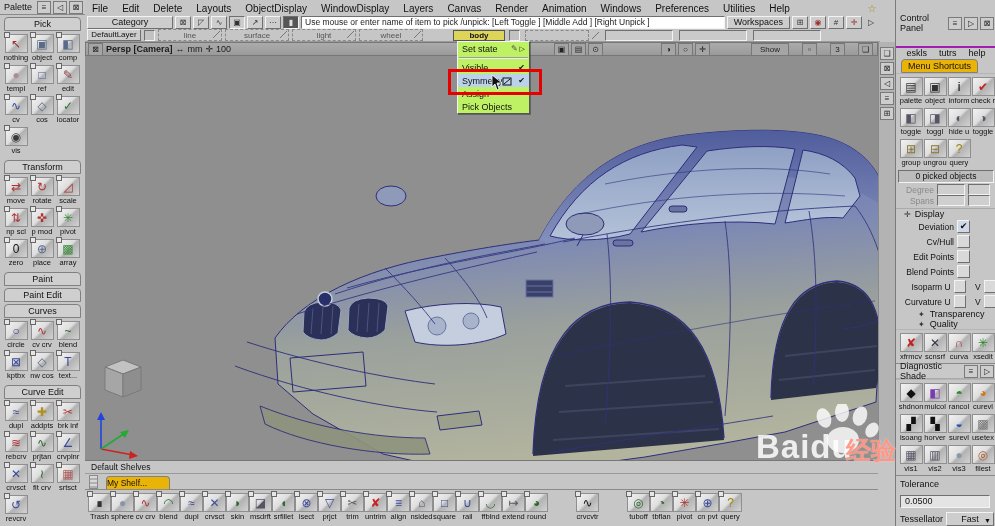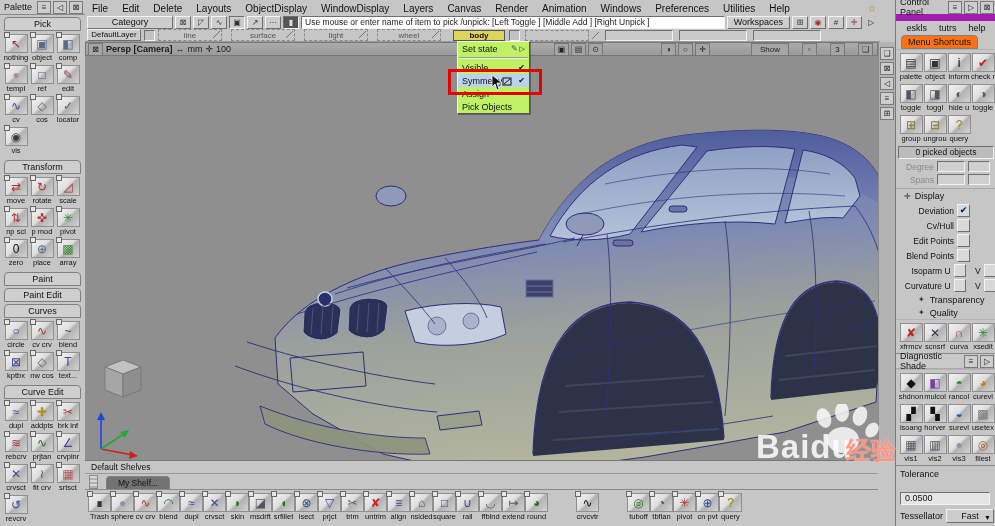--- a/index.html
+++ b/index.html
@@ -45,21 +45,21 @@
         font-size:8px;background:#cdcdcd;color:#333}
   .sbtn.dk{background:#555;color:#ddd}
   .prompt{flex:1;height:11px;background:#fff;font-size:8.5px;line-height:11px;padding:0 3px;
           white-space:nowrap;overflow:hidden;color:#222}
   .ws-btn{padding:0 6px;height:11px;line-height:10px;background:#cdcdcd;font-size:9px}
   .lb{position:absolute;left:85px;top:29px;width:795px;height:13px;background:#c6c6c6;
       border-bottom:1px solid #9a9a9a;display:flex;align-items:center;gap:3px;padding:0 2px;
       box-sizing:border-box;font-size:8px}
   .dl-btn{width:52px;text-align:center;background:#cdcdcd;height:10px;line-height:9px;font-size:8px}
   .lcb{width:9px;height:9px;background:#c2c2c2}
-  .layer-tabs{display:flex;gap:9px}
+  .layer-tabs{display:flex;gap:3px}
   .layer-tab{width:62px;height:10px;border:1px dashed #8a8a8a;color:#555;display:flex;
              align-items:center;justify-content:center;gap:2px;position:relative}
   .lt-label{font-size:8px}
   .lt-slash{position:absolute;right:1px;top:1px;width:7px;height:7px;
             background:linear-gradient(135deg,transparent 44%,#777 44%,#777 56%,transparent 56%)}
   .body-tab{position:absolute;left:368px;top:1px;width:50px;height:9px;background:#ddd45a;
             border:1px solid #555;text-align:center;font-size:8px;line-height:9px;font-weight:bold}
   .lcb2{position:absolute;left:424px;top:1px;width:9px;height:9px;background:#c2c2c2}
   .ltab2{position:absolute;left:440px;top:1px;width:62px;height:9px;border:1px dashed #8a8a8a}
   .ltab2 .lt-slash{right:-11px;top:1px}
@@ -81,32 +81,32 @@
   .triad{position:absolute;left:2px;bottom:-4px}
 
   
   .rstrip{position:absolute;left:878px;top:42px;width:17px;height:418px;background:#b3b3b3;
           border-left:1px solid #8a8a8a;display:flex;flex-direction:column;align-items:center;padding-top:4px;box-sizing:border-box}
   .rstrip .wbtn{margin:1px 0}
 
   
   .cpanel{position:absolute;left:895px;top:0;width:100px;height:526px;background:#c6c6c6;
           border-left:1px solid #7a7a7a;display:flex;flex-direction:column;overflow:hidden}
-  .cp-title{height:14px;display:flex;align-items:center;padding:0 2px;border-bottom:7px solid #a21caf;font-size:9px}
+  .cp-title{height:14px;display:flex;align-items:center;padding:16px 2px;border-bottom:2px solid #a21caf;font-size:9px}
   .cp-title .t{flex:1;padding-left:2px}
   .cp-droprow{position:relative;height:27px}
   .cp-drop{position:absolute;left:2px;width:76px;height:11px;background:#cdcdcd;font-size:8.5px;
            text-align:center;line-height:11px}
   .cp-drop .dd{position:absolute;right:2px;top:1px;font-size:7px}
   .trash{position:absolute;right:3px;top:2px;width:15px;height:21px;
          background:repeating-linear-gradient(90deg,#9a9a9a 0 2px,#c0c0c0 2px 4px);
          border:1px solid #555;border-radius:2px 2px 3px 3px}
   .trash::before{content:"";position:absolute;left:-2px;top:-3px;right:-2px;height:3px;background:#8a8a8a;border:1px solid #555}
   .cp-links{height:13px;display:flex;justify-content:center;gap:12px;font-size:9px;align-items:center}
-  .cp-tab{margin:1px 18px 0 5px;text-align:center;font-size:9px;background:#f97316;
+  .cp-tab{margin:1px 18px 0 5px;text-align:center;font-size:9px;background:#eab308;
           border:1px solid #808080;border-radius:4px 4px 0 0;padding:1px 0}
   .cpgrid{display:flex;flex-wrap:wrap;padding:2px 0 0 3px;border-top:1px solid #b5b5b5}
   .cp-picked{margin:1px 2px;height:11px;background:#bcbcbc;font-size:8.5px;text-align:center;line-height:11px}
   .cp-frow{display:flex;align-items:center;gap:3px;height:13px;padding-left:6px}
   .cp-flabel{width:32px;text-align:right;font-size:8.5px;color:#8a8a8a}
   .cp-box{height:9px;background:#cfcfcf}
   .w26{width:26px}.w22{width:20px}
   .cp-sec{display:flex;align-items:center;gap:4px;font-size:9px;height:14px;padding-left:8px;
           border-top:1px solid #aaa;margin-top:2px}
   .sec-ic{font-size:8px;color:#333}
@@ -115,32 +115,32 @@
   .cbx{width:11px;height:11px;background:#d9d9d9;border-top:1px solid #f3f3f3;border-left:1px solid #f3f3f3;
        border-right:1px solid #6f6f6f;border-bottom:1px solid #6f6f6f;display:flex;align-items:center;
        justify-content:center;font-size:9px;line-height:1}
   .cbx.on{background:#cfd9e8}
   .v-label{margin-left:6px;font-size:8.5px}
   .cp-collapsed{display:flex;align-items:center;gap:5px;font-size:9px;height:13px;padding-left:22px}
   .cp-sechdr{display:flex;align-items:center;font-size:9px;height:14px;padding:0 2px 0 4px;
              border-top:1px solid #888;border-bottom:1px solid #aaa;background:#c9c9c9}
   .cp-sechdr .t{flex:1}
   .cp-tol{padding:3px 4px 0 4px;font-size:9px;border-top:1px solid #888}
-  .cp-tval{margin-top:13px;width:84px;height:11px;background:#e4e4e4;font-size:9px;line-height:11px;padding-left:4px}
+  .cp-tval{margin-top:6px;width:84px;height:11px;background:#e4e4e4;font-size:9px;line-height:11px;padding-left:4px}
   .cp-tess{display:flex;align-items:center;gap:3px;font-size:9px;padding:4px 2px 0 4px}
   .cp-dd2{position:relative;width:46px;height:12px;background:#cdcdcd;text-align:center;line-height:12px}
   .cp-dd2 .dd{position:absolute;right:2px;top:2px;font-size:7px}
 
   
   .shelf{position:absolute;left:85px;top:460px;width:793px;height:66px;background:#c6c6c6;border-top:1px solid #777}
   .shelf-hdr{height:12px;font-size:8.5px;line-height:12px;padding-left:6px;border-bottom:1px solid #9a9a9a}
   .shelf-tabrow{height:15px;display:flex;align-items:flex-end;border-bottom:1px solid #8a8a8a;padding-left:4px}
   .grip{width:7px;height:12px;margin-right:8px;align-self:center;
         background:repeating-linear-gradient(0deg,#b0b0b0 0 2px,#d8d8d8 2px 4px);border:1px solid #8a8a8a}
-  .shelf-tab{width:62px;text-align:center;font-size:8.5px;background:#737373;
+  .shelf-tab{width:62px;text-align:left;font-size:8.5px;background:#eab308;
              border:1px solid #808080;border-bottom:none;border-radius:4px 4px 0 0;padding:1px 0}
   .shelf-items{display:flex;align-items:flex-end;padding:2px 0 0 3px}
 
   
   .ctxmenu{position:absolute;left:457px;top:41px;width:71px;background:#bef264;z-index:50;
            border-top:1px solid #f3f3f3;border-left:1px solid #f3f3f3;border-right:1px solid #555;
            border-bottom:1px solid #555;box-shadow:1px 1px 0 rgba(0,0,0,.3);font-size:9px}
   .cm-row{display:flex;align-items:center;height:13px;padding:0 4px;gap:2px}
   .cm-row.hl{background:#bcd2ea}
   .cm-check{margin-left:auto;font-size:8px}

